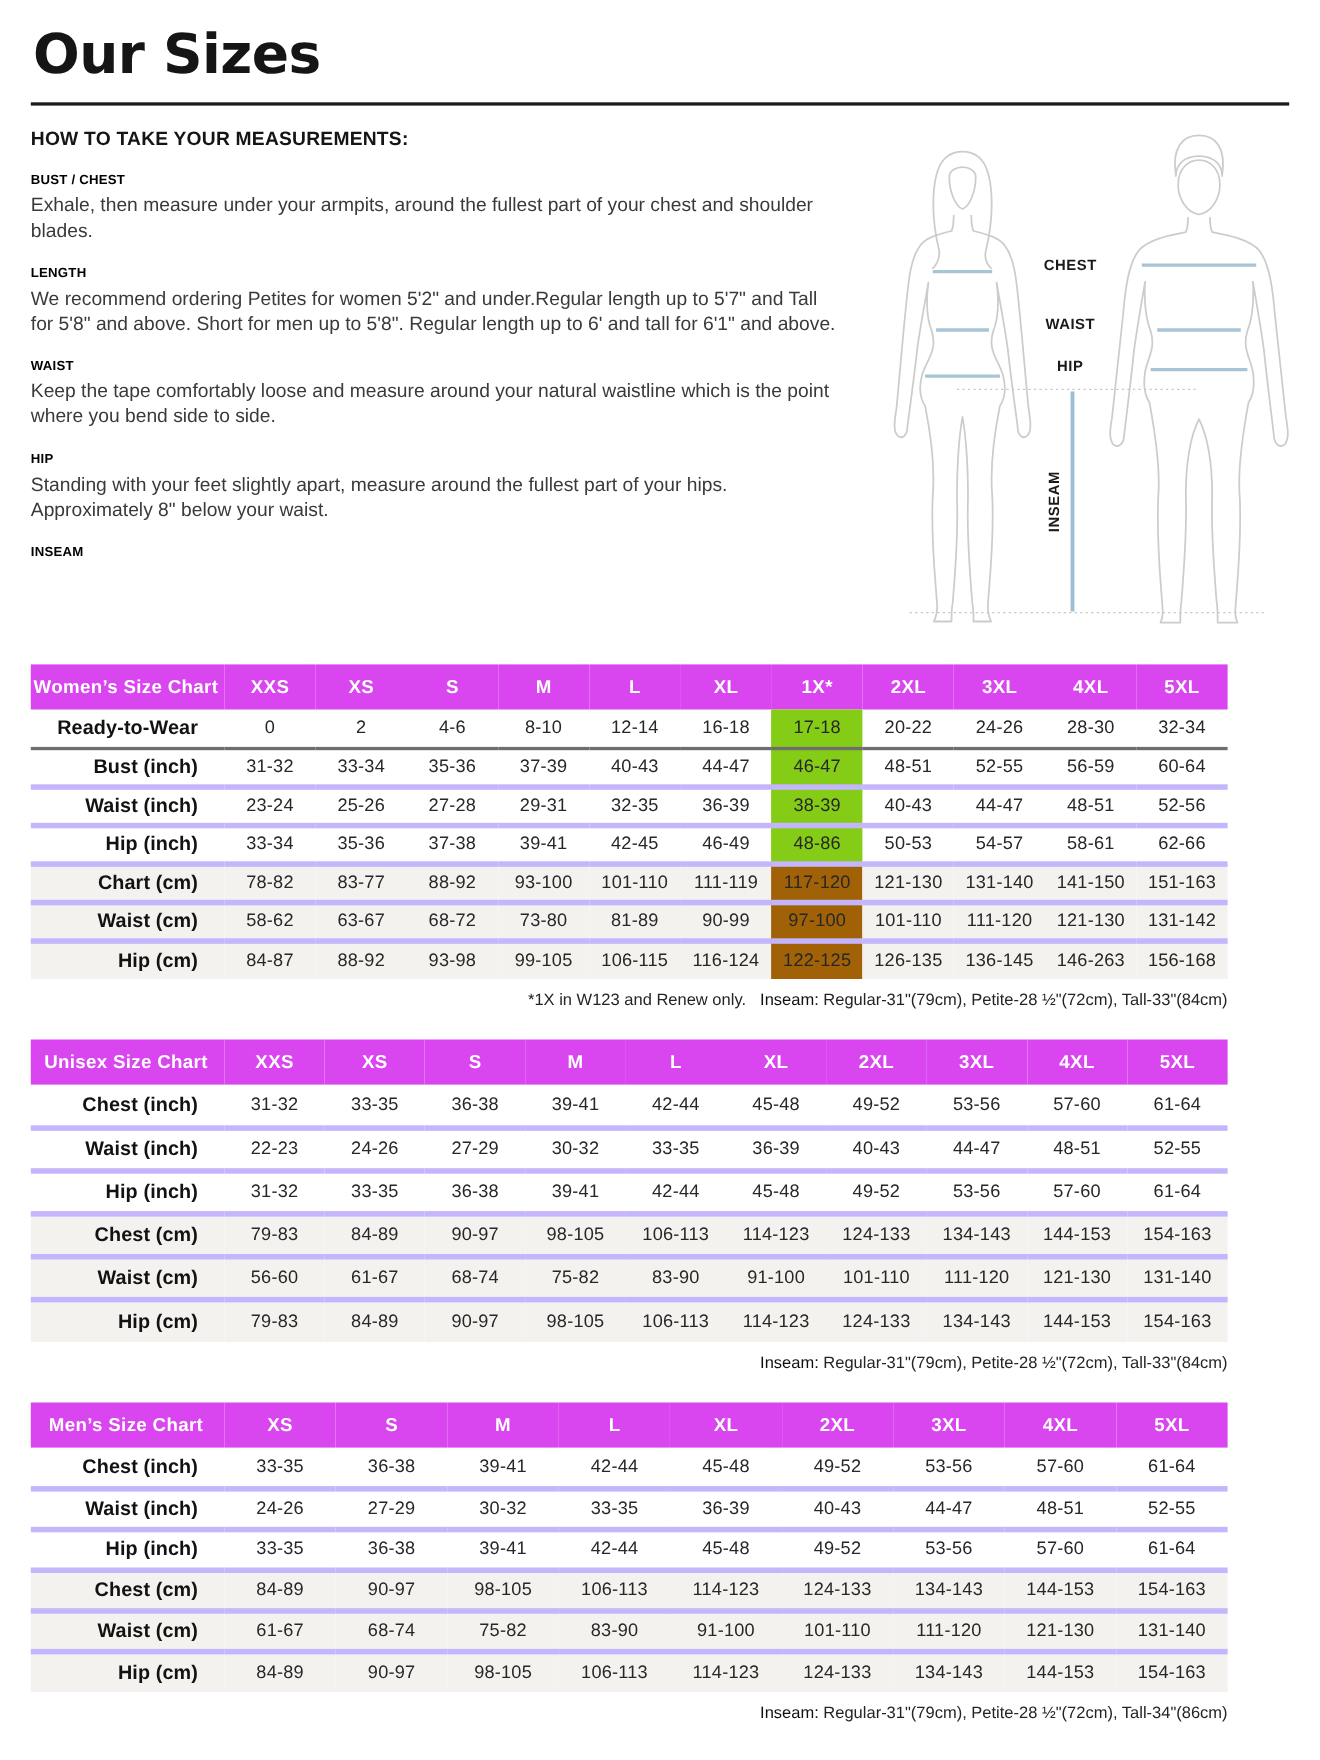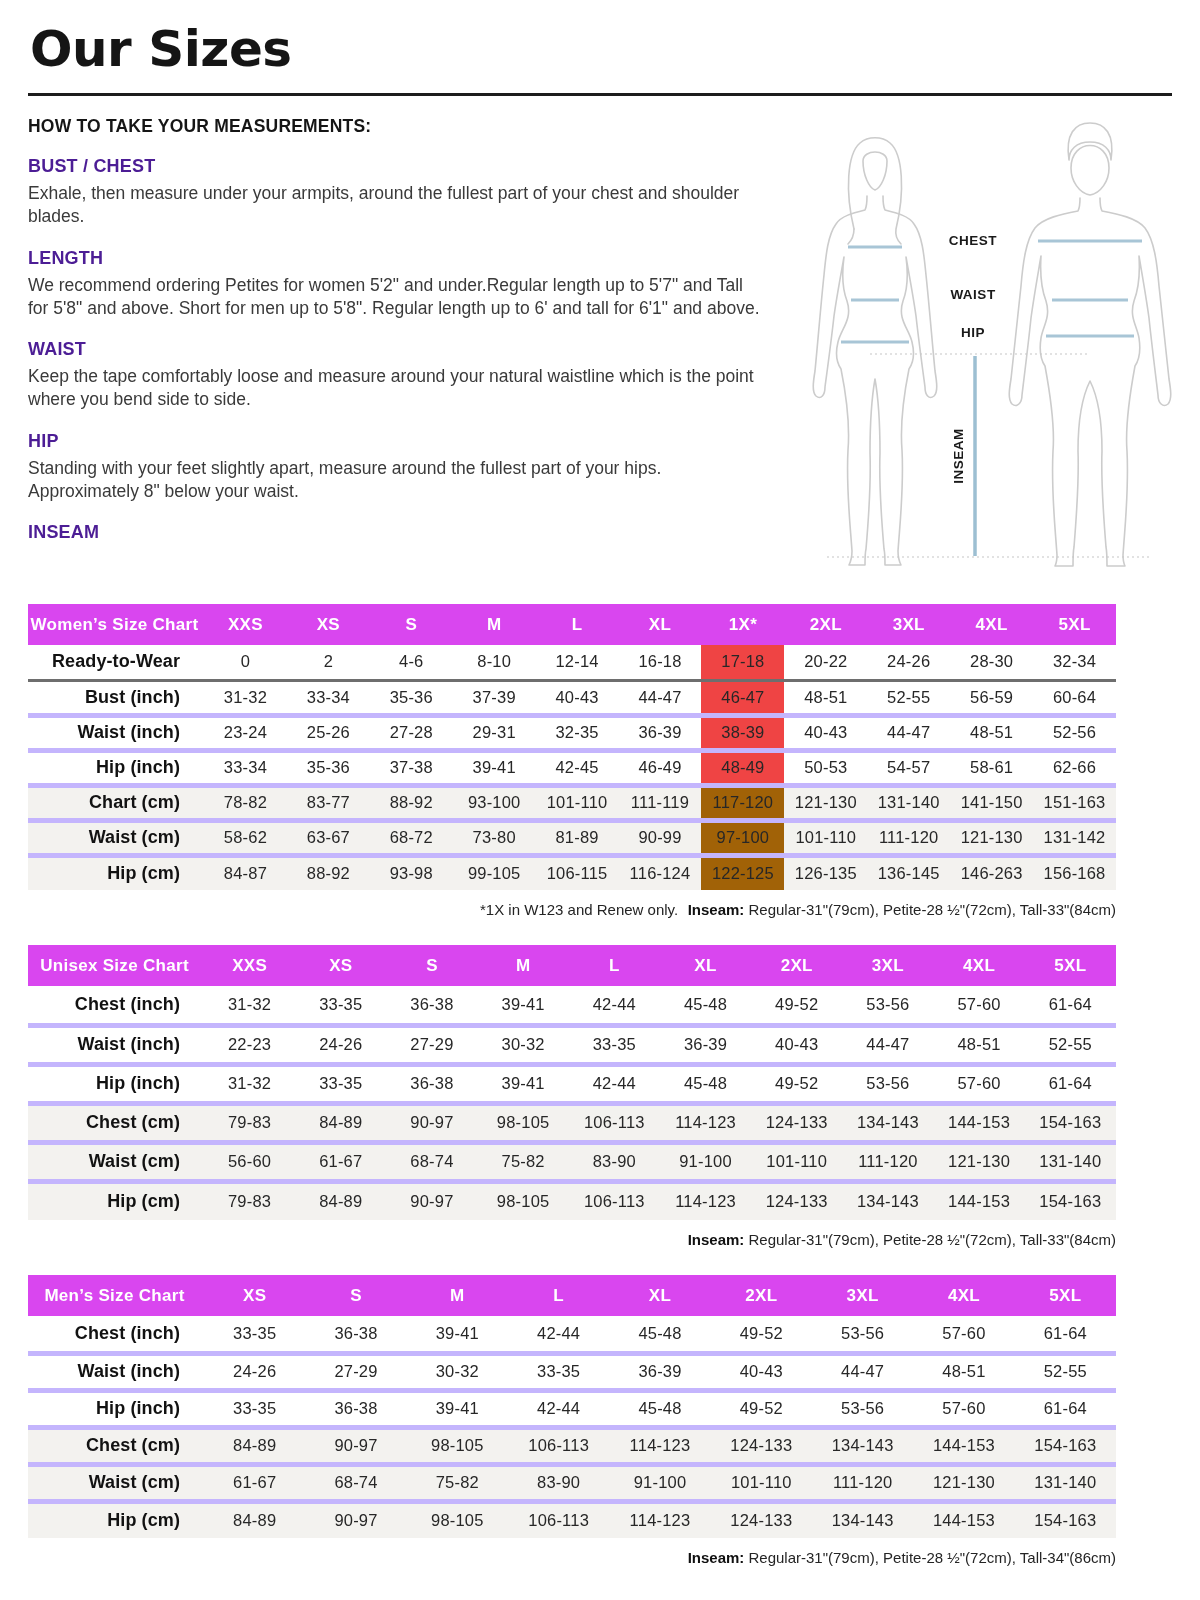--- a/index.html
+++ b/index.html
@@ -7,21 +7,21 @@
   .page { position:relative; width:1200px; height:1600px; overflow:hidden; }
   .inner { padding:0 28px; }
   h1 { font-family:"DejaVu Sans","Liberation Sans",sans-serif; font-weight:800; font-size:50px;
        letter-spacing:-0.5px; color:#151515; margin:20px 0 15px 2px; }
   .rule { border:none; border-top:3px solid #1c1c1c; margin:0; }
 
   .top { display:flex; margin-top:20px; }
   .measure { width:736px; }
   .measure h2 { font-size:17.5px; font-weight:800; color:#151515; margin:0; letter-spacing:0.2px; }
   .sec { margin-top:19px; }
-  .sec h3 { font-size:18px; font-weight:800; color:#4c1d95; margin:0 0 5px 0; letter-spacing:0.2px; }
+  .sec h3 { font-size:12px; font-weight:800; color:#000000; margin:0 0 5px 0; letter-spacing:0.2px; }
   .sec p { font-size:17.5px; line-height:1.33; margin:0; color:#3a3a3a; }
   .diagram { margin-left:auto; margin-top:-12px; }
   .fig-stroke { fill:none; stroke:#cccccc; stroke-width:1.6; stroke-linejoin:round; stroke-linecap:round; }
   .blue-line { stroke:#a8c5d6; stroke-width:3; }
   .dash-line { stroke:#c6c6c6; stroke-width:1.2; stroke-dasharray:2,3; }
   .diag-label { font-family:"Liberation Sans",sans-serif; font-size:13.5px; font-weight:bold;
                 fill:#1a1a1a; letter-spacing:0.5px; }
 
   .tbl-section { margin-top:20px; }
   .tbl-section.unisex { margin-top:24px; }
@@ -31,27 +31,27 @@
   th.t-title { text-align:center; padding-right:4px; }
   tbody tr { border-bottom:5px solid #c4b5fd; }
   tbody tr.thick { border-bottom:3px solid #6e6e6e; }
   tbody tr:last-child { border-bottom:none; }
   #womens tbody tr { height:35px; }
   #unisex tbody tr { height:39px; }
   #mens tbody tr { height:37px; }
   tbody th.row-label { text-align:right; padding-right:24px; font-size:18px; font-weight:800; color:#121212; letter-spacing:0.1px; }
   tbody td { text-align:center; font-size:16.5px; color:#272727; letter-spacing:0.2px; }
   tr.shaded th, tr.shaded td { background:#f3f2ef; }
-  td.hl { background:#ef4444; }
+  td.hl { background:#84cc16; }
   tr.shaded td.hl { background:#a16207; }
 
   .fnrow { position:relative; width:1088px; margin-top:11px; font-size:15px; height:20px; color:#242424; }
   .fn-left { position:absolute; left:452px; top:0; }
   .fn-right { position:absolute; right:0; top:0; white-space:nowrap; }
-  .fn-bold { font-weight:700; color:#101010; }
+  .fn-bold { font-weight:400; color:#101010; }
 </style>
 </head>
 <body>
 
 <div class="page">
   <div class="inner">
 
     <h1>Our Sizes</h1>
     <hr class="rule">
 
@@ -188,21 +188,21 @@
               <td>52-56</td>
             </tr>
             <tr>
               <th class="row-label">Hip (inch)</th>
               <td>33-34</td>
               <td>35-36</td>
               <td>37-38</td>
               <td>39-41</td>
               <td>42-45</td>
               <td>46-49</td>
-              <td class="hl">48-49</td>
+              <td class="hl">48-86</td>
               <td>50-53</td>
               <td>54-57</td>
               <td>58-61</td>
               <td>62-66</td>
             </tr>
             <tr class="shaded">
               <th class="row-label">Chart (cm)</th>
               <td>78-82</td>
               <td>83-77</td>
               <td>88-92</td>

